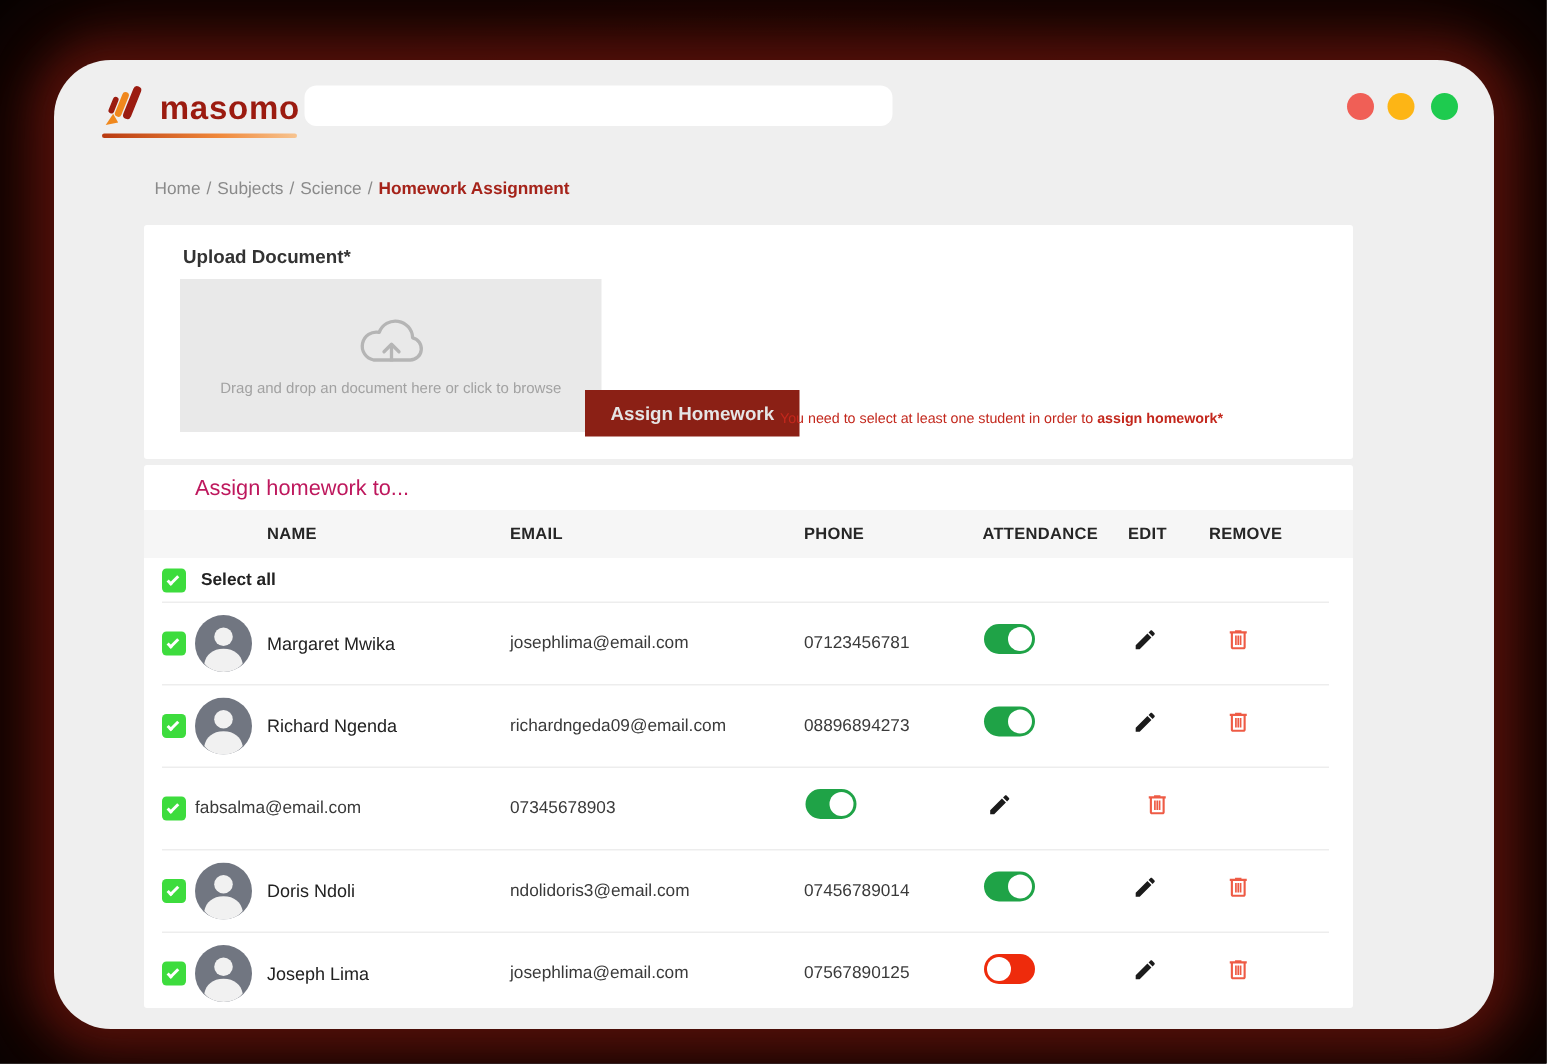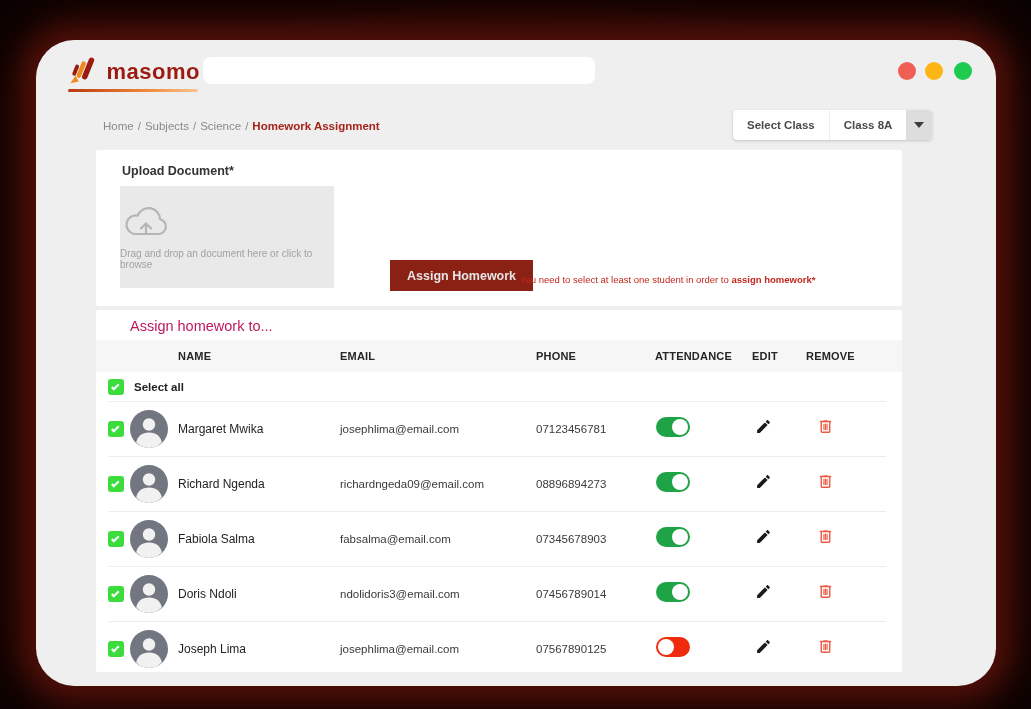--- a/index.html
+++ b/index.html
@@ -44,22 +44,22 @@
   .class-select .value { display:flex; align-items:center; padding:0 14px; font-size:11.5px; font-weight:bold; color:#4a4a4a; }
   .class-select .arrow-box { width:26px; background:#ddd; display:flex; align-items:center; justify-content:center; }
   .caret-down { width:0; height:0; border-left:5px solid transparent; border-right:5px solid transparent; border-top:6px solid #3c3c3c; }
 
   
   .card { position:absolute; left:60px; width:806px; background:#fff; }
   .upload-card { top:110px; height:156px; border-radius:2px; }
   .table-card  { top:270px; height:362px; overflow:hidden; border-radius:2px; }
 
   .upload-label { position:absolute; left:26px; top:14px; font-size:12.5px; font-weight:bold; color:#333; }
-  .dropzone { position:absolute; left:24px; top:36px; width:214px; height:102px; background:#e9e9e9;
-    display:flex; flex-direction:column; align-items:flex-start; justify-content:center; gap:8px; cursor:pointer; }
+  .dropzone { position:absolute; left:24px; top:36px; width:281px; height:102px; background:#e9e9e9;
+    display:flex; flex-direction:column; align-items:center; justify-content:center; gap:8px; cursor:pointer; }
   .dropzone svg { width:52px; height:36px; }
   .dropzone-text { font-size:10px; color:#a2a2a2; }
 
   .file-row { position:absolute; left:292px; top:62px; display:flex; align-items:center; gap:11px; }
   .pdf-icon { position:relative; width:28px; height:38px; background:#e02b20; border-radius:3px;
     display:flex; align-items:center; justify-content:center; }
   .pdf-icon::before { content:""; position:absolute; top:0; right:0; border-style:solid; border-width:0 9px 9px 0; border-color:transparent #fff transparent transparent; }
   .pdf-icon::after  { content:""; position:absolute; top:0; right:0; border-style:solid; border-width:9px 0 0 9px; border-color:#f6a79f transparent transparent transparent; }
   .pdf-label { color:#fff; font-size:11px; font-weight:bold; }
   .file-name { font-size:15px; font-weight:bold; color:#1d1d1d; }
@@ -159,27 +159,20 @@
     <input class="search-input" type="text" value="" placeholder="" style="">
 
     <span class="traffic close"></span>
     <span class="traffic min"></span>
     <span class="traffic max"></span>
 
     <div class="breadcrumb">
       <span class="crumb">Home</span><span class="sep">/</span><span class="crumb">Subjects</span><span class="sep">/</span><span class="crumb">Science</span><span class="sep">/</span><span class="current">Homework Assignment</span>
     </div>
 
-    <div class="class-select">
-      <span class="label">Select Class</span>
-      <span class="value">Class 8A</span>
-      <span class="arrow-box">
-        <span class="caret-down"></span>
-      </span>
-    </div>
 
     <div class="card upload-card">
       <div class="upload-label">Upload Document*</div>
 
       <div class="dropzone">
         <svg viewBox="0 0 52 36">
             <use href="#i-cloud"></use>
           </svg>
         <div class="dropzone-text">Drag and drop an document here or click to browse</div>
       </div>
@@ -262,30 +255,49 @@
                 <svg viewBox="0 0 24 24">
                   <use href="#i-trash"></use>
                 </svg>
               </span></span>
         </div>
 
         <div class="student-row grid-cols">
           <span class="checkbox">
               <span class="check-glyph"></span>
             </span>
+          <span class="cell-email">fabsalma@email.com</span>
+          <span class="cell-phone">07345678903</span>
+          <span class="cell-att"><span class="toggle" data-state="on"><span class="knob"></span></span></span>
+          <span class="cell-edit"><span class="icon-btn">
+                <svg viewBox="0 0 24 24">
+                  <use href="#i-pencil"></use>
+                </svg>
+              </span></span>
+          <span class="cell-remove"><span class="icon-btn">
+                <svg viewBox="0 0 24 24">
+                  <use href="#i-trash"></use>
+                </svg>
+              </span></span>
+        </div>
+
+        <div class="student-row grid-cols">
+          <span class="checkbox">
+              <span class="check-glyph"></span>
+            </span>
           <span class="cell-name">
               <span class="avatar">
                 <svg viewBox="0 0 38 38">
                   <use href="#i-avatar"></use>
                 </svg>
               </span>
-              <span class="name-text">Fabiola Salma</span>
-            </span>
-          <span class="cell-email">fabsalma@email.com</span>
-          <span class="cell-phone">07345678903</span>
+              <span class="name-text">Doris Ndoli</span>
+            </span>
+          <span class="cell-email">ndolidoris3@email.com</span>
+          <span class="cell-phone">07456789014</span>
           <span class="cell-att"><span class="toggle" data-state="on"><span class="knob"></span></span></span>
           <span class="cell-edit"><span class="icon-btn">
                 <svg viewBox="0 0 24 24">
                   <use href="#i-pencil"></use>
                 </svg>
               </span></span>
           <span class="cell-remove"><span class="icon-btn">
                 <svg viewBox="0 0 24 24">
                   <use href="#i-trash"></use>
                 </svg>
@@ -295,47 +307,20 @@
         <div class="student-row grid-cols">
           <span class="checkbox">
               <span class="check-glyph"></span>
             </span>
           <span class="cell-name">
               <span class="avatar">
                 <svg viewBox="0 0 38 38">
                   <use href="#i-avatar"></use>
                 </svg>
               </span>
-              <span class="name-text">Doris Ndoli</span>
-            </span>
-          <span class="cell-email">ndolidoris3@email.com</span>
-          <span class="cell-phone">07456789014</span>
-          <span class="cell-att"><span class="toggle" data-state="on"><span class="knob"></span></span></span>
-          <span class="cell-edit"><span class="icon-btn">
-                <svg viewBox="0 0 24 24">
-                  <use href="#i-pencil"></use>
-                </svg>
-              </span></span>
-          <span class="cell-remove"><span class="icon-btn">
-                <svg viewBox="0 0 24 24">
-                  <use href="#i-trash"></use>
-                </svg>
-              </span></span>
-        </div>
-
-        <div class="student-row grid-cols">
-          <span class="checkbox">
-              <span class="check-glyph"></span>
-            </span>
-          <span class="cell-name">
-              <span class="avatar">
-                <svg viewBox="0 0 38 38">
-                  <use href="#i-avatar"></use>
-                </svg>
-              </span>
               <span class="name-text">Joseph Lima</span>
             </span>
           <span class="cell-email">josephlima@email.com</span>
           <span class="cell-phone">07567890125</span>
           <span class="cell-att"><span class="toggle" data-state="off"><span class="knob"></span></span></span>
           <span class="cell-edit"><span class="icon-btn">
                 <svg viewBox="0 0 24 24">
                   <use href="#i-pencil"></use>
                 </svg>
               </span></span>

